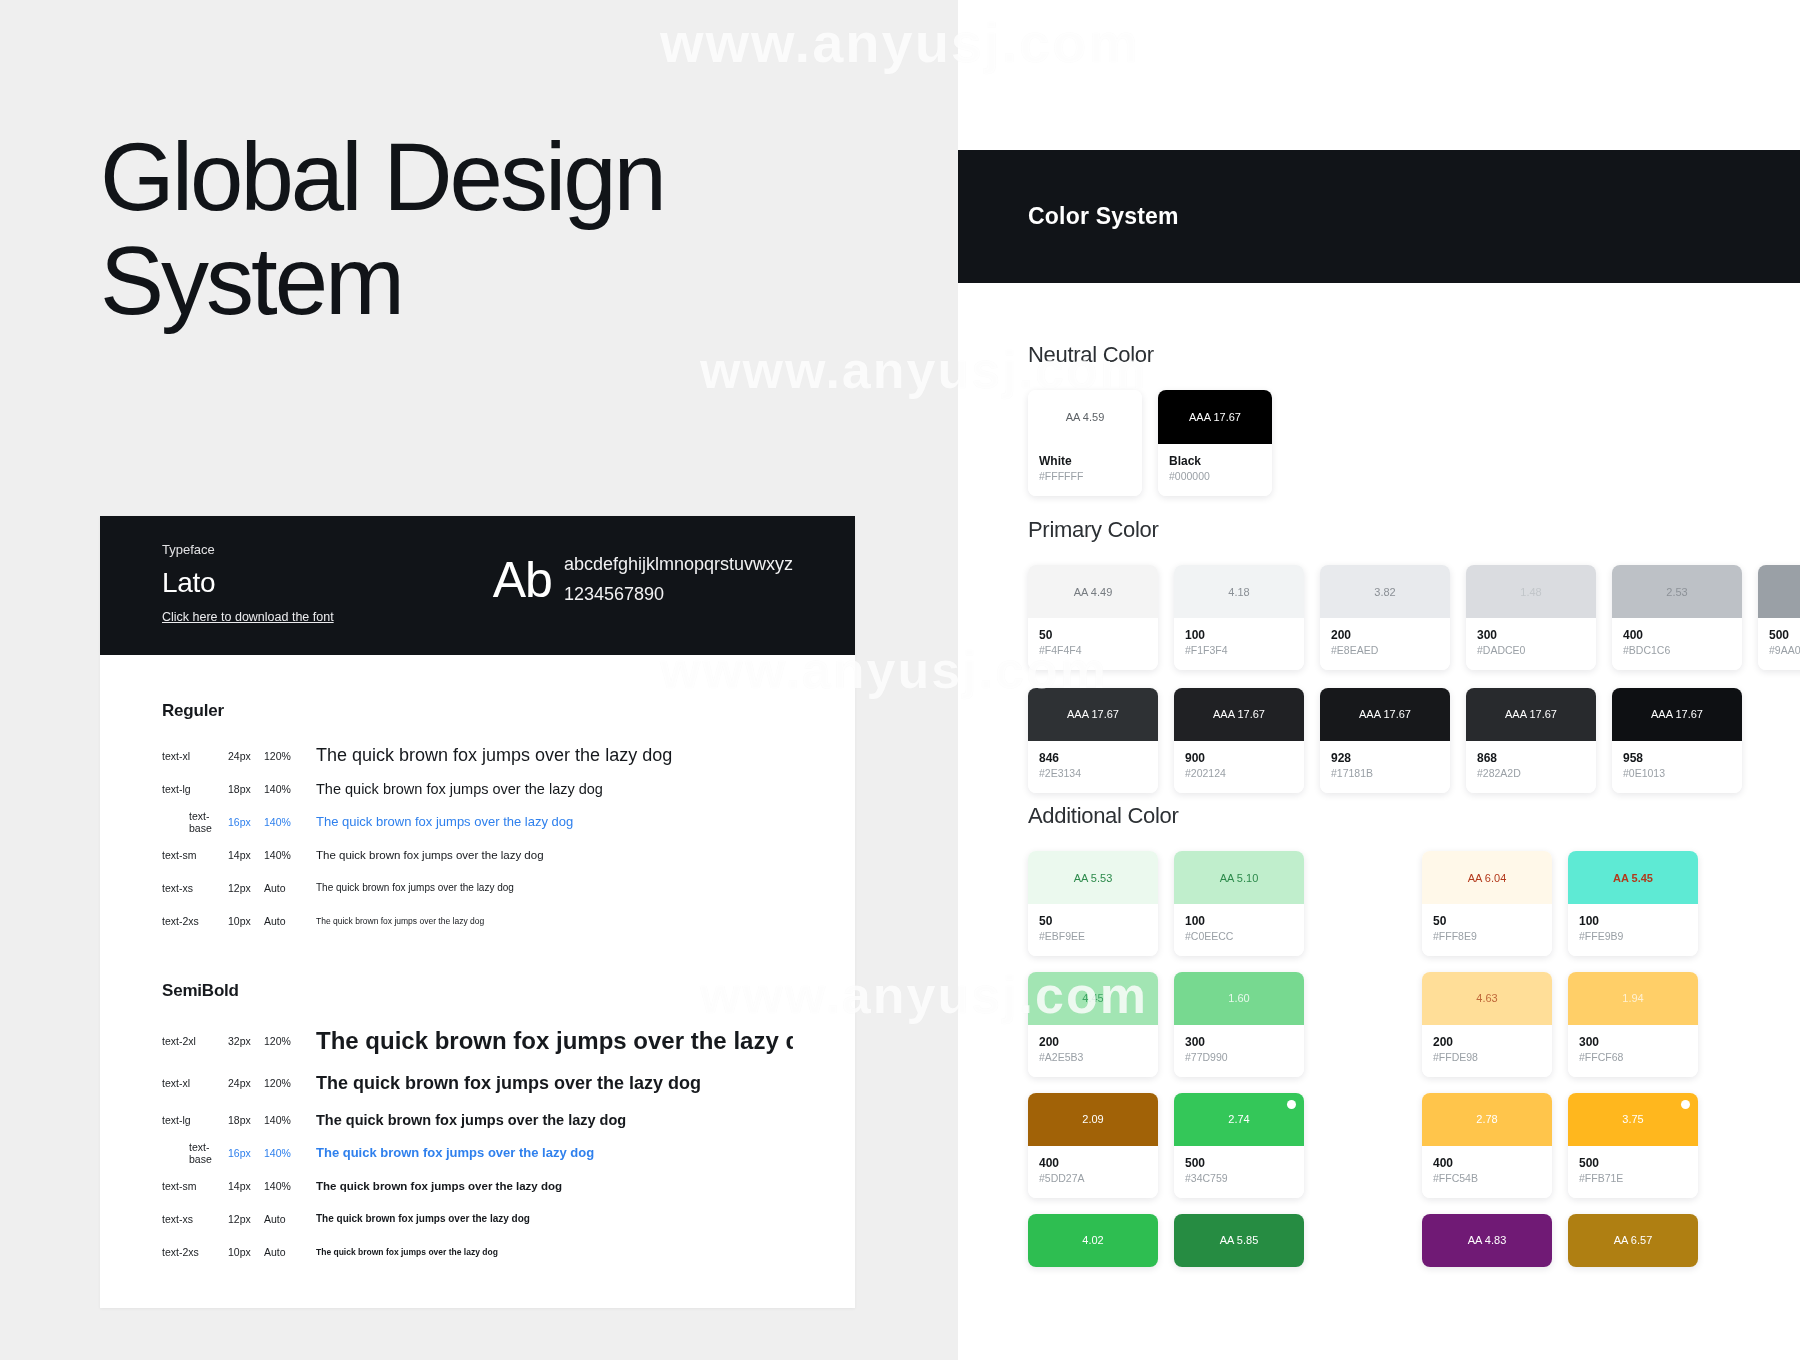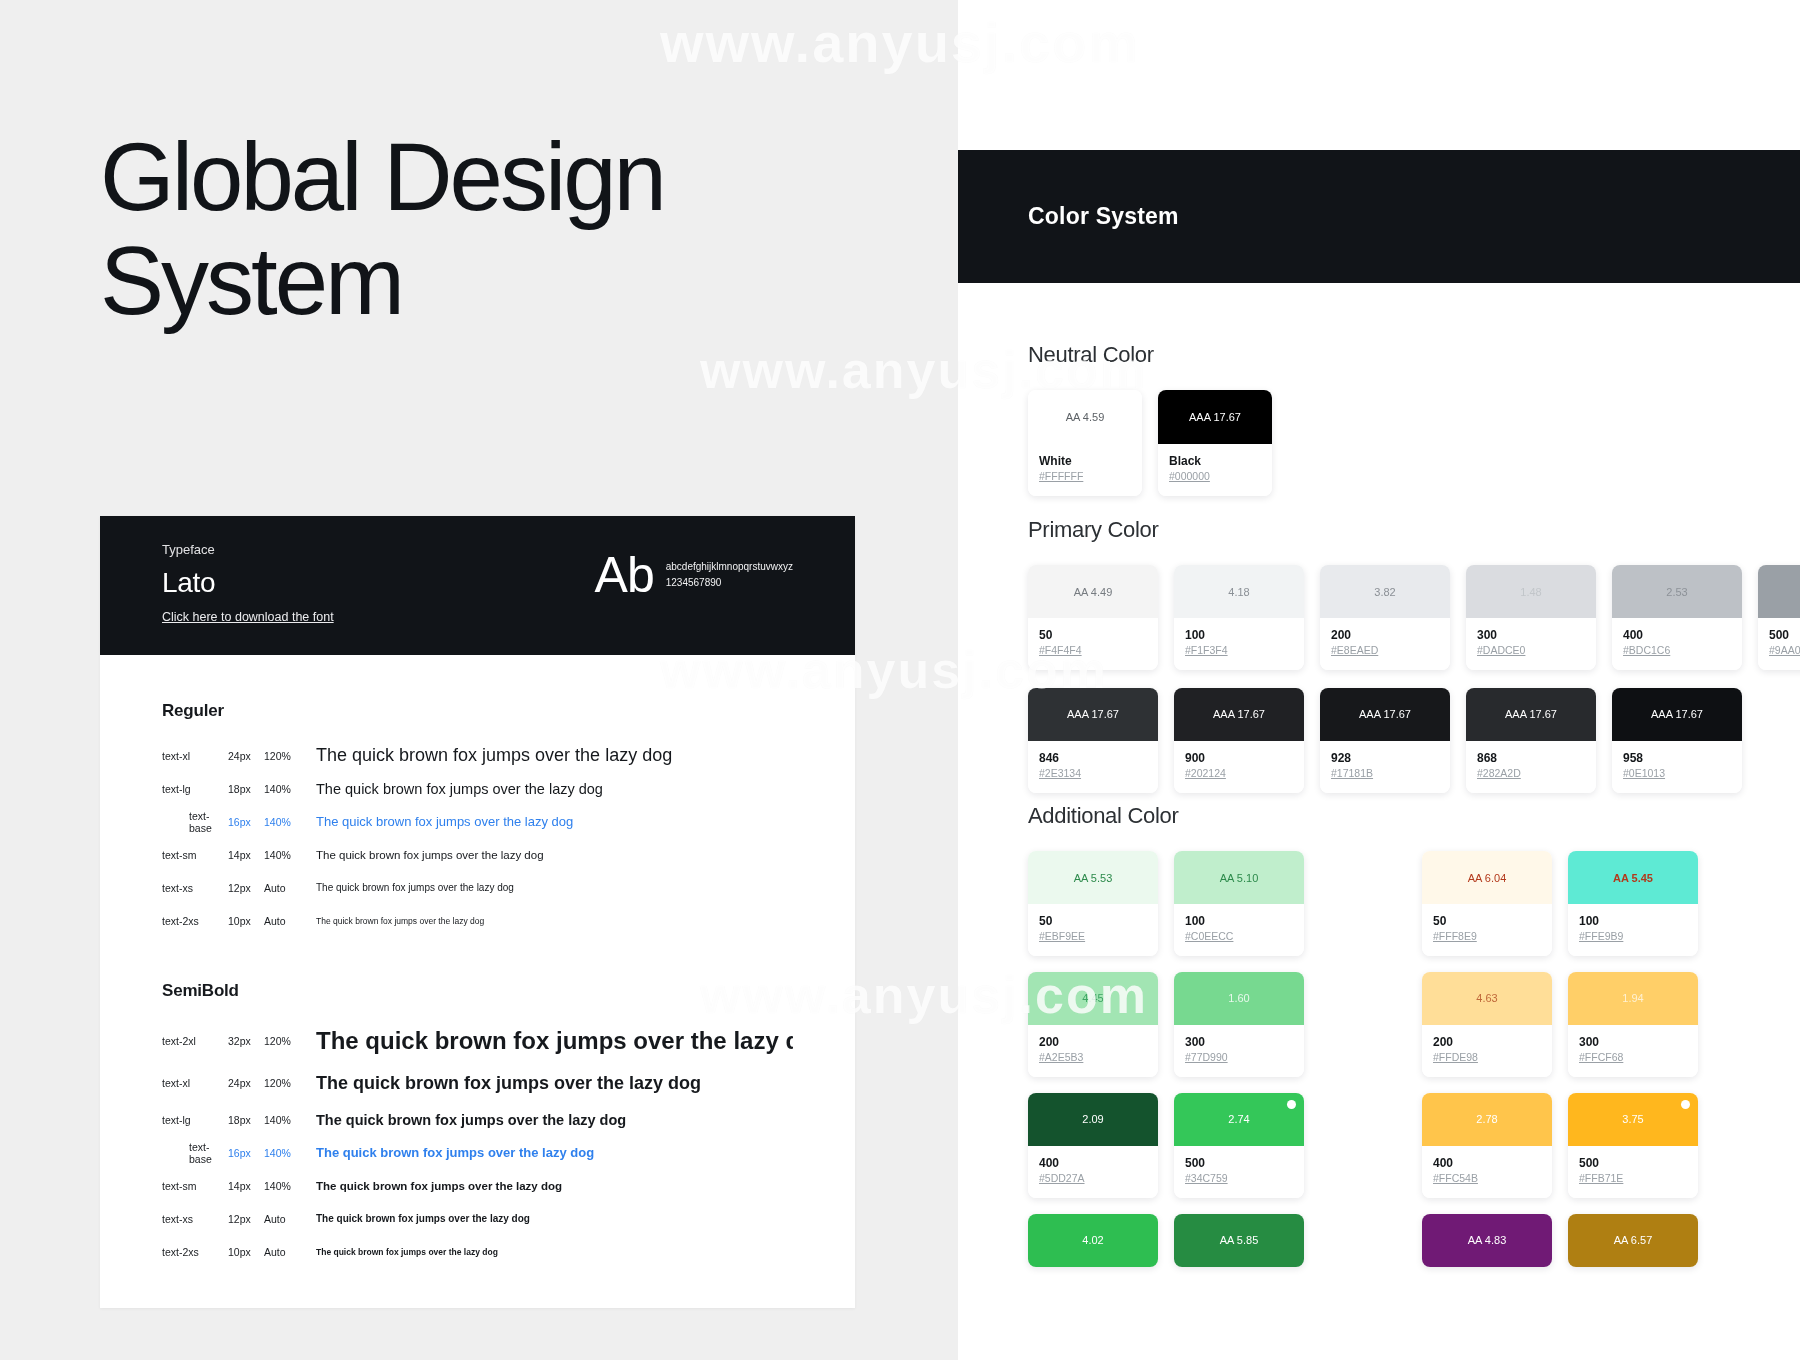--- a/index.html
+++ b/index.html
@@ -50,21 +50,21 @@
     position: relative; min-height: 118px;
   }
   .type-head .tf-label { font-size: 13px; color: #e2e2e4; margin-bottom: 10px; }
   .type-head .tf-name  { font-size: 28px; font-weight: 400; letter-spacing: -0.3px; margin-bottom: 8px; }
   .type-head .tf-link  { font-size: 12.5px; color: #ececee; text-decoration: underline; }
   .specimen {
     position: absolute; right: 62px; top: 34px;
     display: flex; align-items: center; gap: 12px;
   }
   .specimen .ab { font-size: 50px; font-weight: 400; line-height: 1; letter-spacing: -1px; }
-  .specimen .glyphs { font-size: 10px; line-height: 1.65; color: #f2f2f3; }
+  .specimen .glyphs { font-size: 18px; line-height: 1.65; color: #f2f2f3; }
 
   .type-body { padding: 46px 62px 40px 62px; background: #ffffff; }
   .scale-title { font-size: 17px; font-weight: 600; color: #16191d; margin-bottom: 18px; letter-spacing: -0.2px; }
   .scale-title.second { margin-top: 44px; }
 
   .trow { display: flex; align-items: center; height: 33px; justify-content: center; }
   .trow .tk  { width: 66px; font-size: 10.5px; color: #1a1d21; flex: none; }
   .trow .tsz { width: 36px; font-size: 10.5px; color: #1a1d21; flex: none; }
   .trow .tlh { width: 52px; font-size: 10.5px; color: #1a1d21; flex: none; }
   .trow .tsample { flex: 1; color: #16191d; white-space: nowrap; overflow: hidden; }
@@ -107,21 +107,21 @@
     border-radius: 8px;
     box-shadow: 0 2px 7px rgba(16,24,40,0.10);
     overflow: hidden; position: relative; flex: none;
   }
   .sw .chip {
     height: 53px; display: flex; align-items: center; justify-content: center;
     font-size: 11px; position: relative;
   }
   .sw .meta { padding: 9px 11px 12px 11px; background: #ffffff; }
   .sw .meta .tone { font-size: 12px; font-weight: 700; color: #14171a; line-height: 1.35; }
-  .sw .meta .hex  { font-size: 10.5px; color: #9aa0a6; line-height: 1.4; text-decoration: underline; }
+  .sw .meta .hex  { font-size: 10.5px; color: #9aa0a6; line-height: 1.4; }
   .dot {
     position: absolute; right: 8px; top: 7px;
     width: 9px; height: 9px; border-radius: 50%;
     background: #ffffff;
   }
 
   
   .sw-neutral { width: 114px; }
   .sw-neutral .chip { height: 54px; }
 
@@ -419,21 +419,21 @@
             </div>
           </div>
           <div class="sw">
             <div class="chip" style="background: rgb(255, 207, 104); color: rgb(255, 241, 210);">1.94</div>
             <div class="meta">
               <div class="tone">300</div>
               <div class="hex">#FFCF68</div>
             </div>
           </div>
           <div class="sw">
-            <div class="chip" style="background: #14532d; color: rgb(255, 255, 255);">2.09</div>
+            <div class="chip" style="background: #a16207; color: rgb(255, 255, 255);">2.09</div>
             <div class="meta">
               <div class="tone">400</div>
               <div class="hex">#5DD27A</div>
             </div>
           </div>
           <div class="sw">
             <div class="chip" style="background: rgb(52, 199, 89); color: rgb(255, 255, 255);">2.74<span class="dot"></span></div>
             <div class="meta">
               <div class="tone">500</div>
               <div class="hex">#34C759</div>

